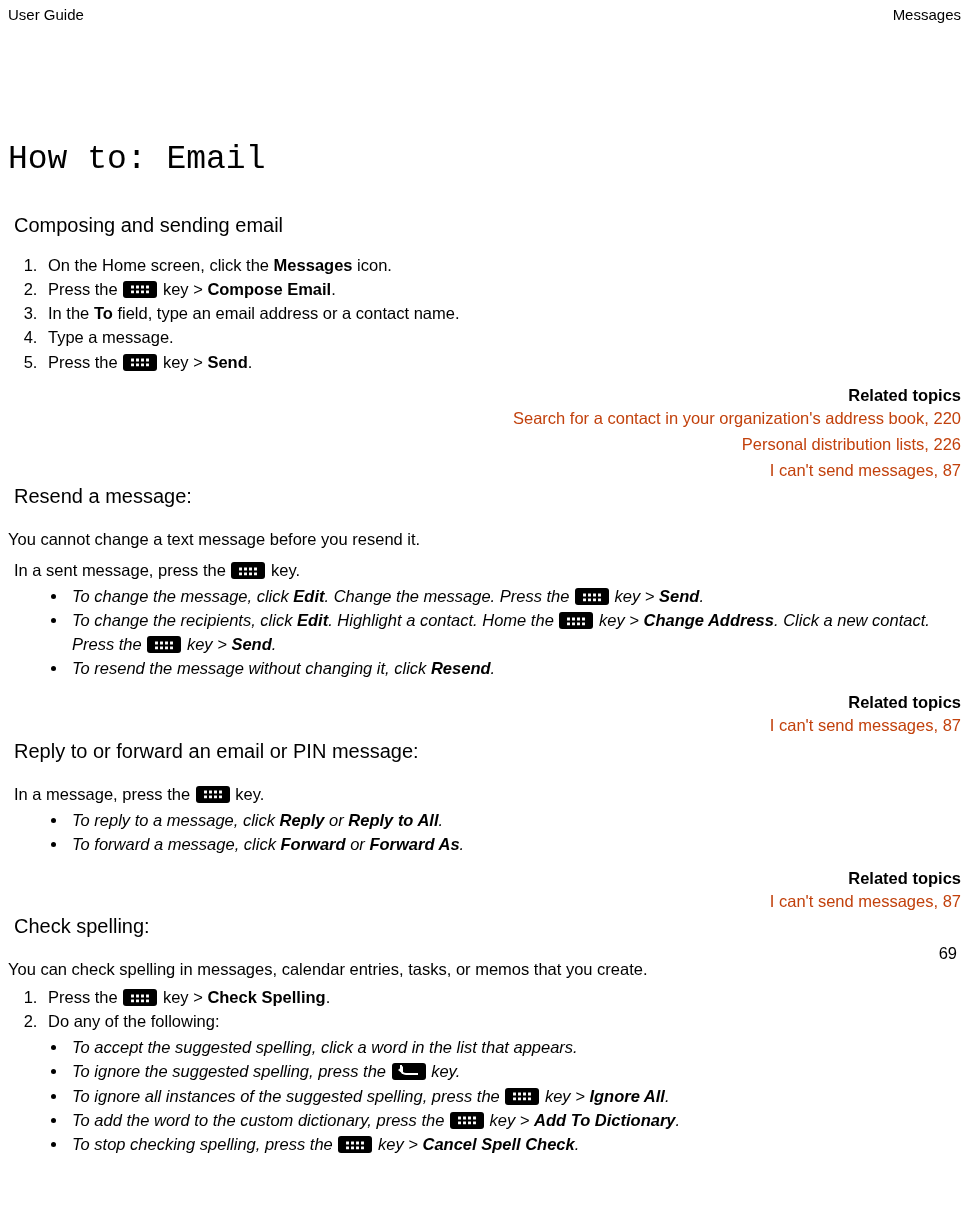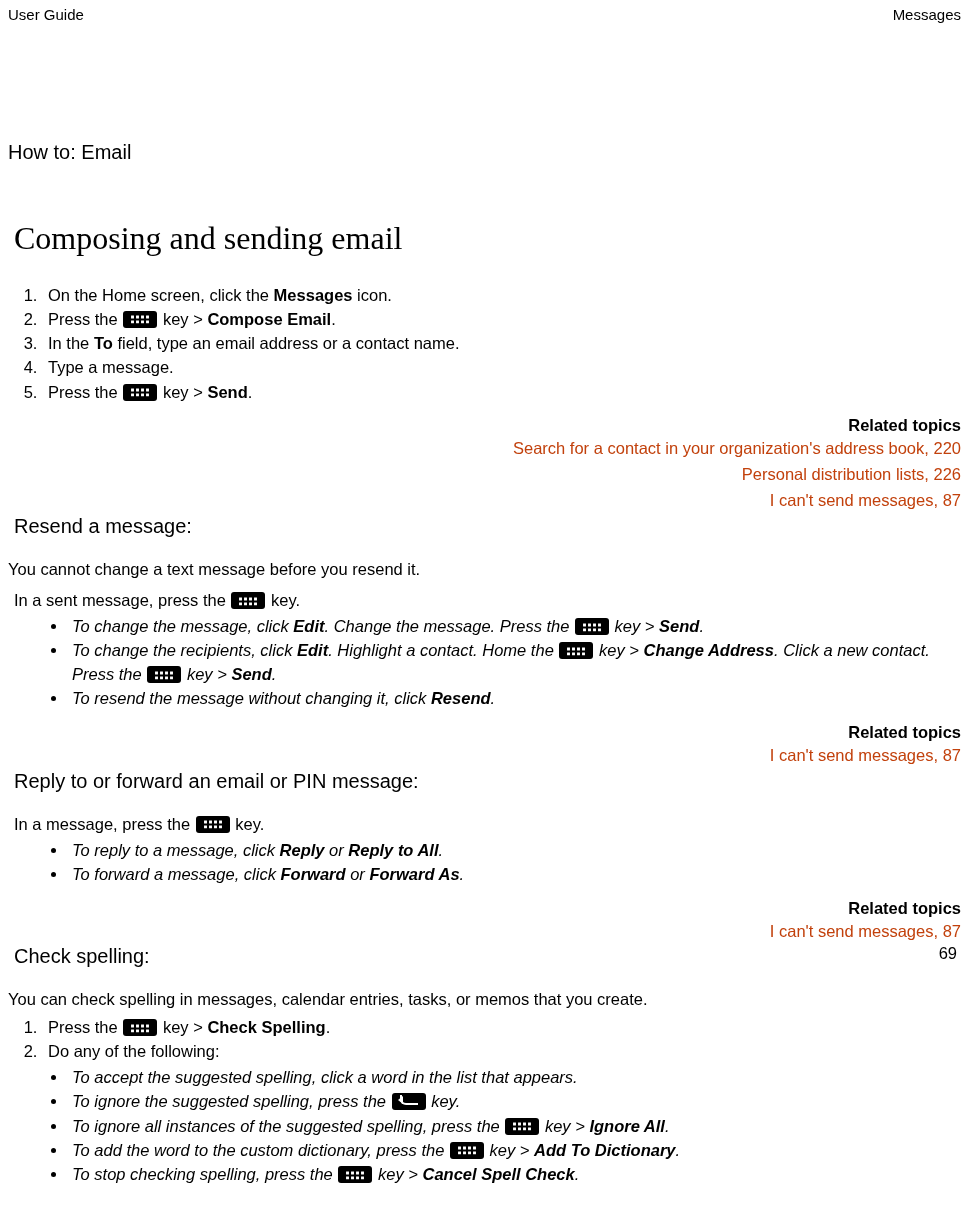--- a/index.html
+++ b/index.html
@@ -20,29 +20,29 @@
     padding: 6px 12px 20px 8px;
     position: relative;
   }
   .header-row {
     display: flex;
     justify-content: space-between;
     font-size: 15px;
   }
   .main-heading {
     margin-top: 118px;
+    font-size: 33px;
+    font-weight: 400;
+    font-family: Liberation Mono, monospace;
+  }
+  .section-heading {
+    margin-top: 36px;
     font-size: 20px;
     font-weight: 400;
     font-family: Liberation Sans, sans-serif;
-  }
-  .section-heading {
-    margin-top: 56px;
-    font-size: 32px;
-    font-weight: 400;
-    font-family: Liberation Serif, serif;
     margin-left: 6px;
   }
   .sub-heading {
     font-size: 20px;
     font-weight: 400;
     font-family: "Trebuchet MS", "Segoe UI", sans-serif;
     margin-top: 8px;
     margin-left: 6px;
   }
   .body-text, ol, ul, .para {

